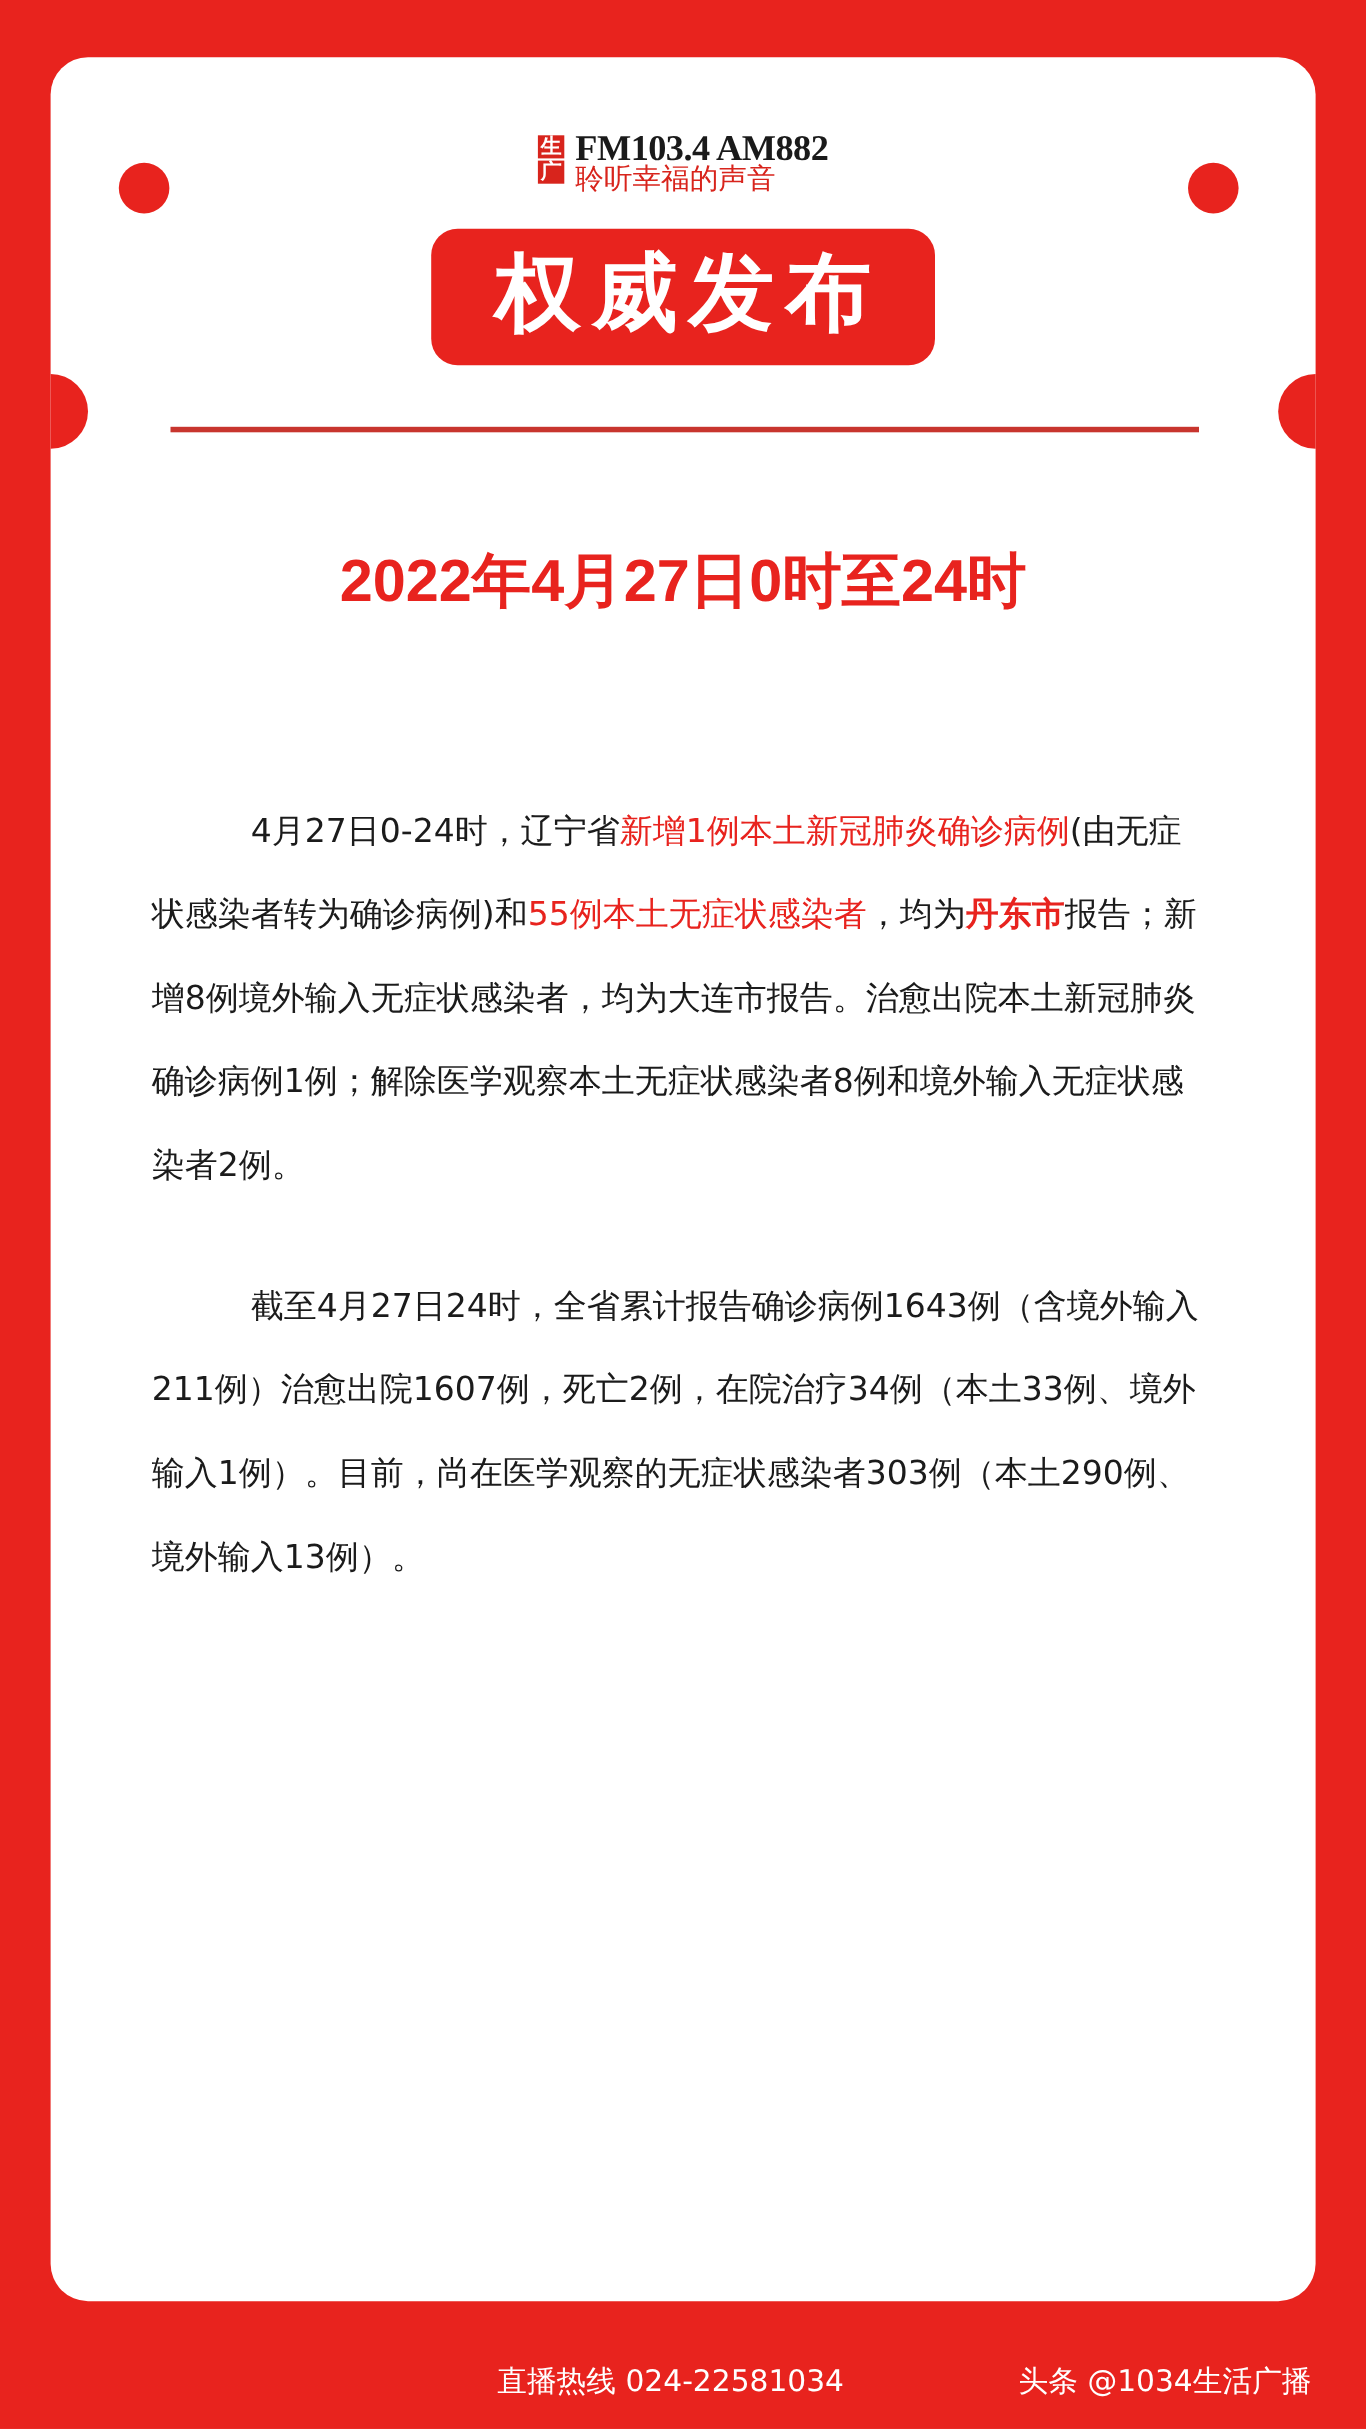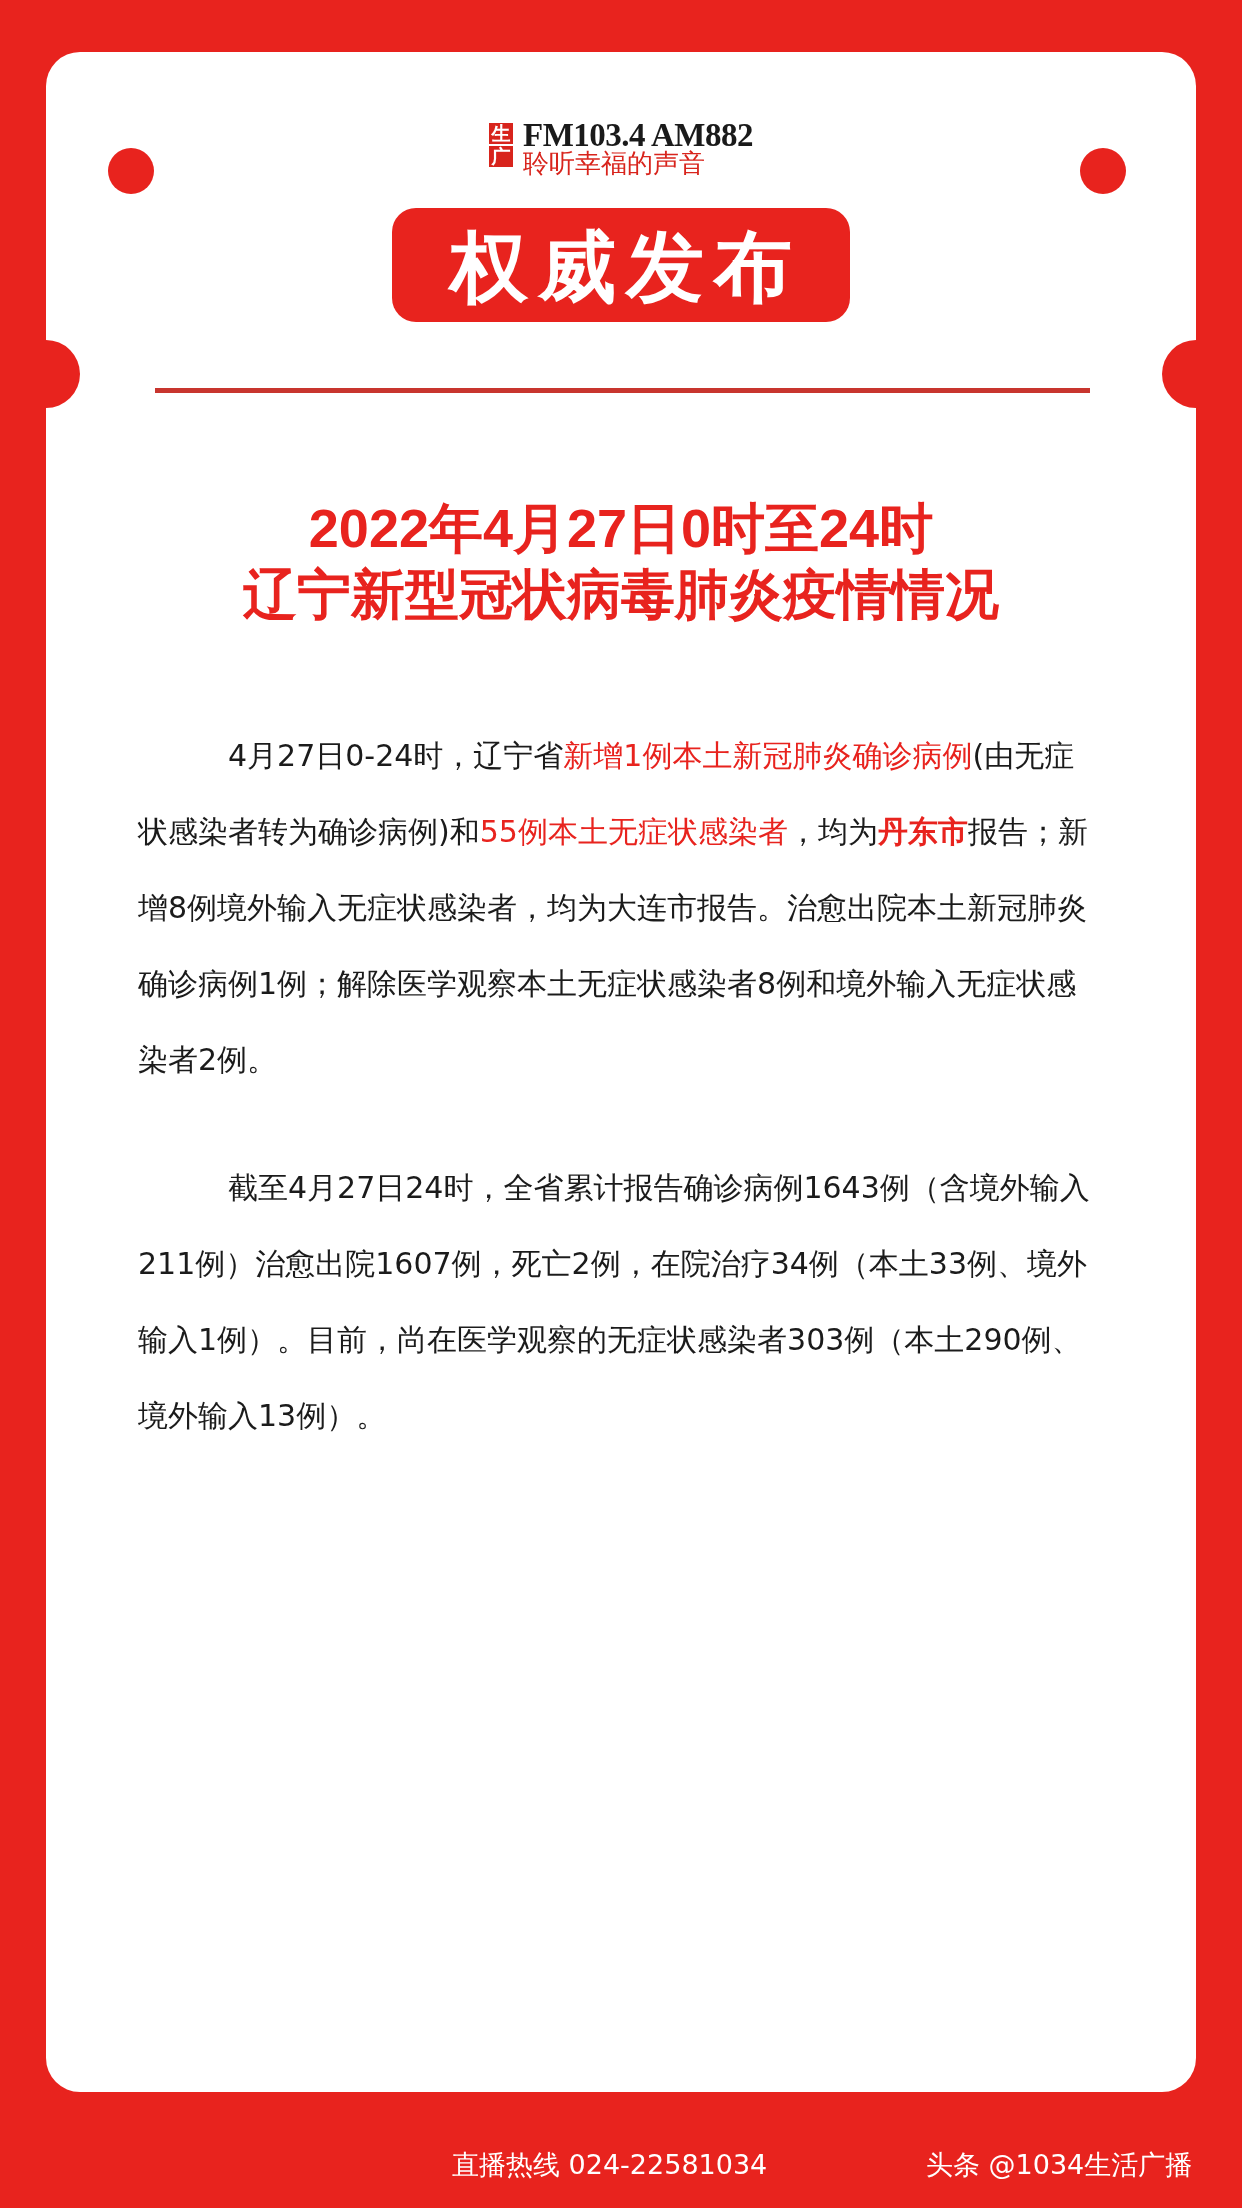--- a/index.html
+++ b/index.html
@@ -110,21 +110,21 @@
   }
 
   
   .badge {
     position: absolute;
     top: 208px;
     left: 50%;
     transform: translateX(-50%);
     background: #e8231e;
     border-radius: 24px;
-    padding: 16px 48px 12px 48px;
+    padding: 16px 48px 22px 48px;
   }
   .badge-text {
     color: #ffffff;
     font-size: 78px;
     line-height: 86px;
     font-weight: bold;
     letter-spacing: 10px;
     text-indent: 10px;
     font-family: "DejaVu Sans", "Liberation Sans", sans-serif;
   }
@@ -218,21 +218,20 @@
   </div>
 
   <div class="badge">
     <div class="badge-text">权威发布</div>
   </div>
 
   <div class="divider"></div>
 
   <div class="headline">
     <div>2022年4月27日0时至24时</div>
-    <div>辽宁新型冠状病毒肺炎疫情情况</div>
   </div>
 
   <div class="body-text">
     <p><span>4月27日0-24时，辽宁省</span><span class="hl">新增1例本土新冠肺炎确诊病例</span><span>(由无症状感染者转为确诊病例)和</span><span class="hl">55例本土无症状感染者</span><span>，均为</span><span class="hl-b">丹东市</span><span>报告；新增8例境外输入无症状感染者，均为大连市报告。治愈出院本土新冠肺炎确诊病例1例；解除医学观察本土无症状感染者8例和境外输入无症状感染者2例。</span></p>
     <p>截至4月27日24时，全省累计报告确诊病例1643例（含境外输入211例）治愈出院1607例，死亡2例，在院治疗34例（本土33例、境外输入1例）。目前，尚在医学观察的无症状感染者303例（本土290例、境外输入13例）。</p>
   </div>
 
   <div class="footer">
     <span class="footer-left">直播热线 024-22581034</span>
     <span class="footer-right">头条 @1034生活广播</span>

